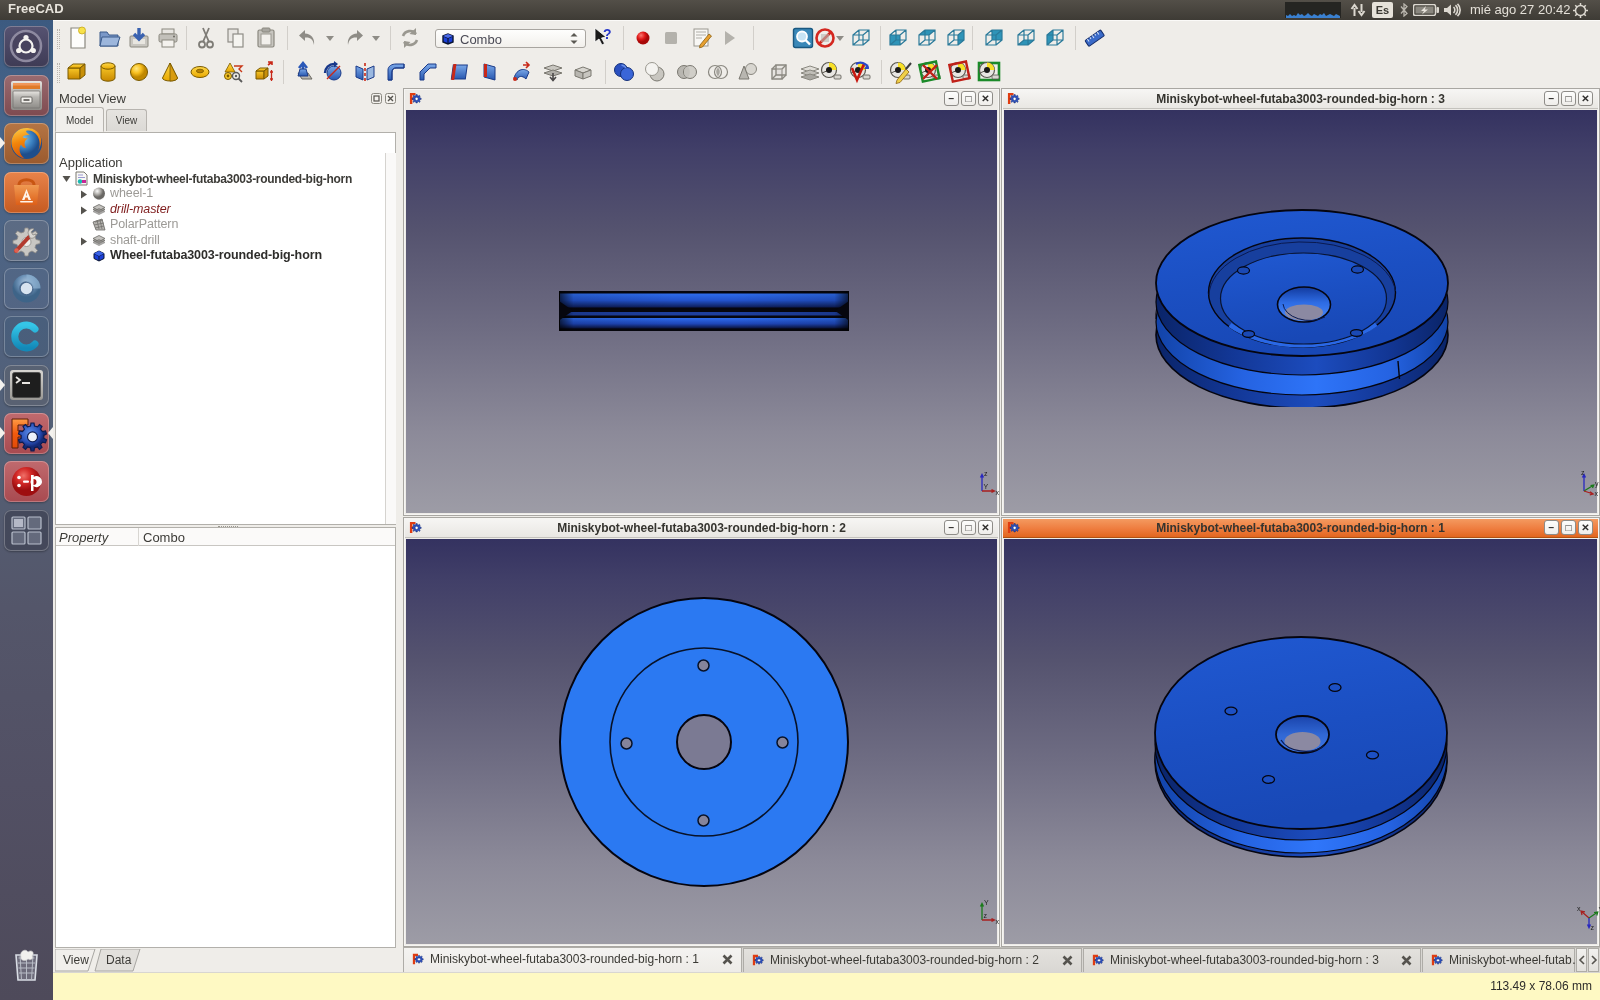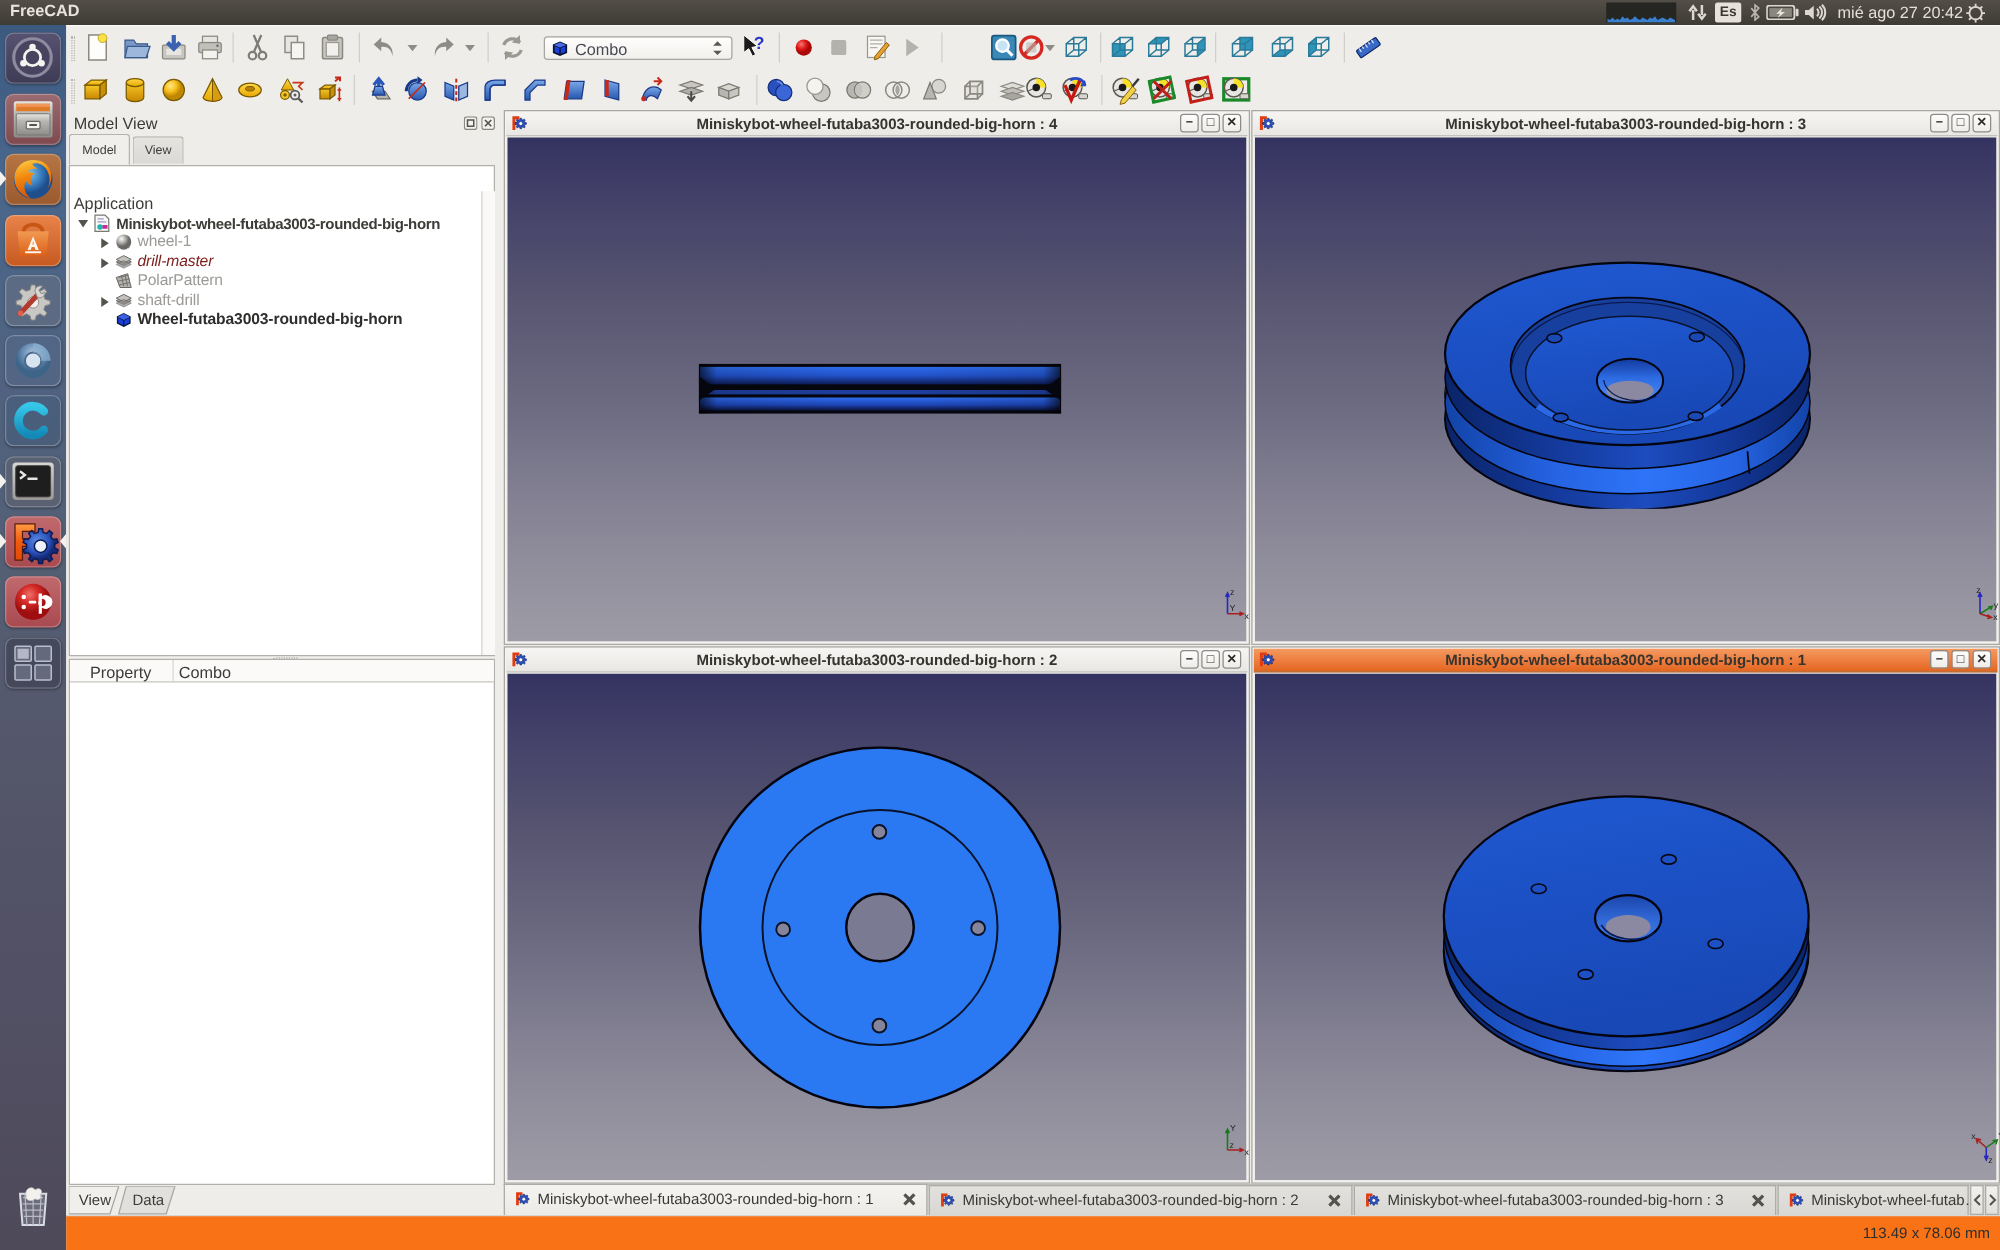--- a/index.html
+++ b/index.html
@@ -24,21 +24,21 @@
 .tbar{position:absolute;left:1px;top:1px;right:1px;height:19px;background:linear-gradient(#F6F5F3,#E9E7E3);border-bottom:1px solid #C4C2BD;}
 .tbar.active{background:linear-gradient(#F49A60,#EE7C3E 55%,#E2661F);border-bottom:1px solid #B05010;}
 .tbar .txt{position:absolute;width:100%;text-align:center;top:2px;font-size:12px;font-weight:bold;color:#35342F;}
 .vp{position:absolute;left:2px;right:2px;bottom:2px;background:linear-gradient(#343260,#413F68 10%,#55536F 30%,#6F6D83 55%,#8C8A99 80%,#9D9CA6 100%);}
 .mbtn{position:absolute;top:2px;width:15px;height:15px;border:1px solid #8E8C88;border-radius:3px;background:linear-gradient(#FDFDFC,#EFEDEA);color:#2E2D2B;font-size:10px;font-weight:bold;text-align:center;line-height:13px;}
 
 #tabbar{left:403px;top:947px;width:1197px;height:25px;background:#D8D6D2;border-top:1px solid #BDBBB6;}
 .btab{position:absolute;top:0px;height:24px;background:linear-gradient(#E3E1DD,#D9D7D3);border:1px solid #AEACA7;border-bottom:none;font-size:12px;color:#3A3934;}
 .btab.sel{background:linear-gradient(#F4F3F1,#EDEBE7);height:25px;}
 .btab .bt{position:absolute;left:26px;top:4px;white-space:nowrap;overflow:hidden;}
-#statusbar{left:53px;top:972px;width:1547px;height:28px;background:#f97316;border-top:1px solid #D8D6D1;}
+#statusbar{left:53px;top:972px;width:1547px;height:28px;background:#fef9c3;border-top:1px solid #D8D6D1;}
 </style></head><body>
 
 <div id="topbar" class="abs">
     <div class="title">FreeCAD</div>
 <div class="abs" style="left:1285px;top:2px;width:56px;height:16px;background:#252522;"></div>
 <svg class="abs" style="left:1285px;top:2px" width="56" height="16">
       <path d="M1 16 L1 13 3 14 5 12 7 14 9 13 11 14 13 11 15 13 17 12 19 14 21 13 23 11 25 13 27 14 29 12 31 13 33 14 35 12 37 13 39 11 41 14 43 13 45 12 47 13 49 14 51 12 53 13 55 14 55 16 Z" fill="#3A80D0"></path>
     </svg>
 <svg class="abs" style="left:1350px;top:3px" width="17" height="14">
       <path d="M4.5 13 V5 M1.5 6 L4.5 2 7.5 6" stroke="#DCD8D0" stroke-width="2" fill="none"></path>
@@ -785,34 +785,31 @@
 <div class="abs" style="left:57px;top:145px;color:#9C9A96;font-weight:normal;font-size:12.5px;letter-spacing:-0.1px;">shaft-drill</div>
 <svg class="abs" style="left:39px;top:161px" width="14" height="14">
       <path d="M2 4.5 L7 2 12 4.5 12 9.5 7 12 2 9.5 Z" fill="#1A3FD8" stroke="#0A1430" stroke-width="1"></path>
       <path d="M2 4.5 L7 7 12 4.5 M7 7 L7 12" stroke="#0A1430" stroke-width="0.9" fill="none"></path>
       <path d="M2 4.5 L7 2 12 4.5 7 7 Z" fill="#3A62E8"></path>
     </svg>
 <div class="abs" style="left:57px;top:160px;color:#2E2D2B;font-weight:bold;font-size:12.5px;letter-spacing:-0.1px;">Wheel-futaba3003-rounded-big-horn</div>
 <div class="abs" style="left:165px;top:438px;width:20px;height:3px;border-top:1px dotted #9A9890;"></div>
 <div class="abs" style="left:2px;top:439px;width:341px;height:421px;background:#FFFFFF;border:1px solid #B2B0AB;"></div>
 <div class="abs" style="left:3px;top:440px;width:339px;height:18px;background:#FBFAF9;border-bottom:1px solid #C8C6C2;"></div>
-<div class="abs ctext" style="left:19px;top:442px;">Property</div>
+<div class="abs ctext" style="left:6px;top:442px;font-style:italic;">Property</div>
 <div class="abs ctext" style="left:90px;top:442px;">Combo</div>
 <div class="abs" style="left:85px;top:440px;width:1px;height:18px;background:#D8D6D2;"></div>
 <svg class="abs" style="left:2px;top:861px" width="110" height="23">
       <path d="M0 0 L40 0 33 22 0 22 Z" fill="#F1EFEC" stroke="#A8A6A2"></path>
       <path d="M46 0 L85 0 78 22 40 22 Z" fill="#E2E0DC" stroke="#A8A6A2"></path>
       <text x="8" y="15" font-size="12" fill="#3C3B37" font-family="Liberation Sans">View</text>
       <text x="51" y="15" font-size="12" fill="#3C3B37" font-family="Liberation Sans">Data</text>
     </svg>
 </div>
 <div class="win" style="left:403px;top:88px;width:597px;height:428px;">
-<div class="tbar">
-<div class="txt">Miniskybot-wheel-futaba3003-rounded-big-horn : 4</div>
-</div>
 <svg class="abs" style="left:5px;top:3px" width="13" height="13" viewBox="0 0 14 14">
       <path d="M1 1 L7 1 7 3.6 3.6 3.6 3.6 6 6.4 6 6.4 8.4 3.6 8.4 3.6 13 1 13 Z" fill="#E03C10"></path>
       <g fill="#2A50C0" stroke="#12246A" stroke-width="0.5">
         <path d="M8.6 4.4 L10 4.4 10.2 5.6 11.4 5.9 12.2 5 13.2 5.9 12.5 6.9 13 8 14.2 8.2 14.2 9.6 13 9.8 12.5 10.9 13.2 11.9 12.2 12.8 11.4 11.9 10.2 12.2 10 13.4 8.6 13.4 8.4 12.2 7.2 11.9 6.4 12.8 5.4 11.9 6.1 10.9 5.6 9.8 4.4 9.6 4.4 8.2 5.6 8 6.1 6.9 5.4 5.9 6.4 5 7.2 5.9 8.4 5.6 Z" transform="translate(-1.1 -1.6)"></path>
         <circle cx="8.2" cy="7.4" r="1.7" fill="#FFFFFF"></circle>
       </g>
     </svg>
 <div class="mbtn" style="left:540px;">−</div>
     <div class="mbtn" style="left:557px;">□</div>
     <div class="mbtn" style="left:574px;">✕</div>

